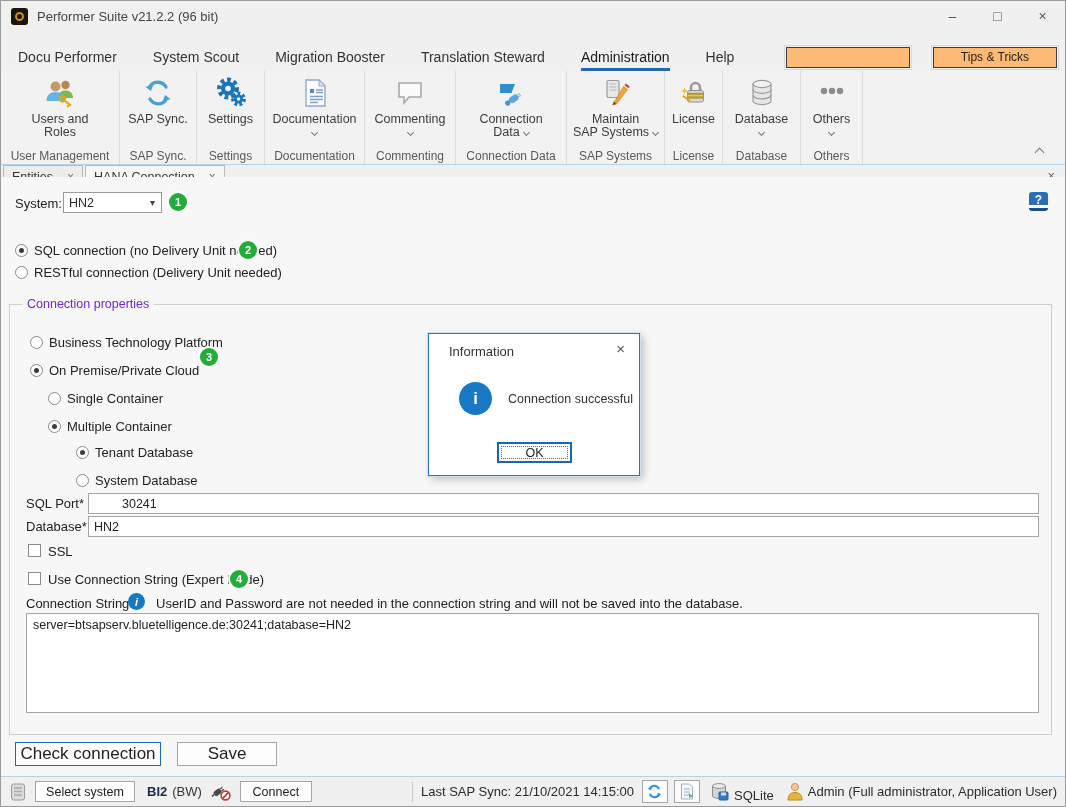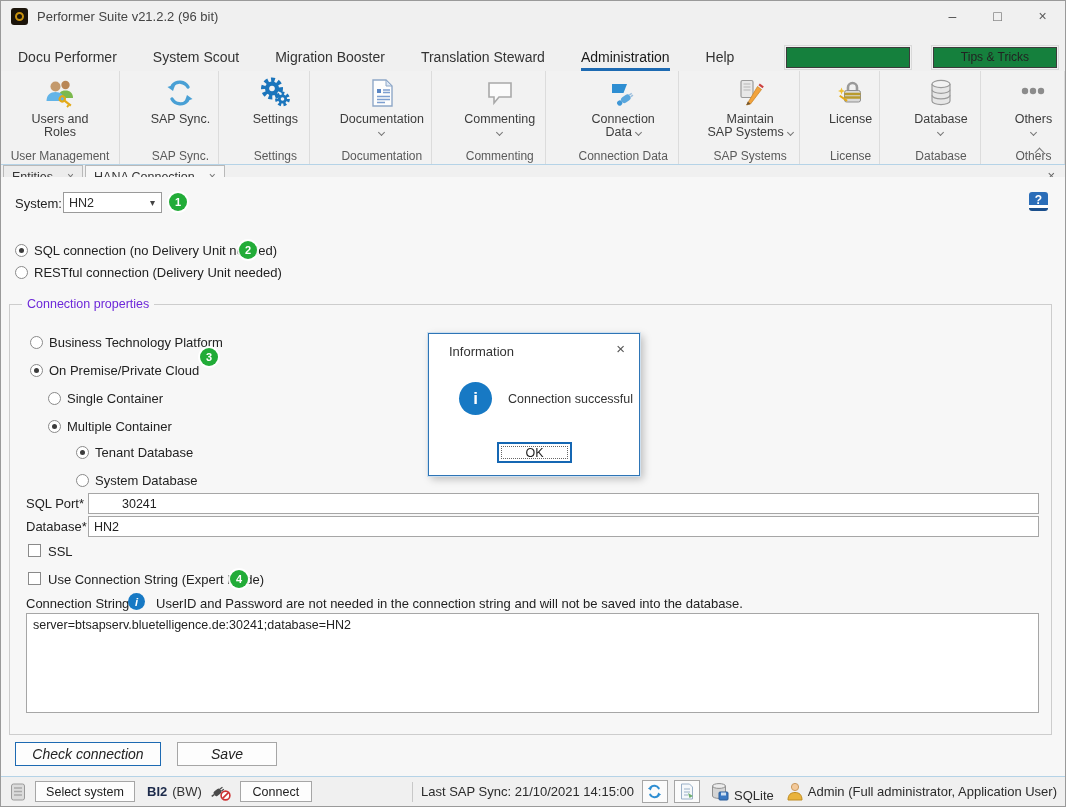--- a/index.html
+++ b/index.html
@@ -17,24 +17,24 @@
   .apptitle { font-size:13px; color:#444; }
   .wincaps { margin-left:auto; display:flex; }
   .wincap { width:45px; height:29px; display:flex; align-items:center; justify-content:center;
             font-size:14px; color:#5a5a5a; cursor:default; }
   
   .menubar { height:28px; display:flex; align-items:stretch; background:#f0f0f0; padding-left:17px;margin-top:12px; }
   .menuitem { font-size:14px; color:#333; display:flex; align-items:center; margin-right:36px;
               border-bottom:3px solid transparent; padding-top:2px; }
   .menuitem.active { color:#1a1a1a; border-bottom-color:#1d6ab2; }
   .tipsbtn { margin-left:auto; margin-right:8px; align-self:center; width:124px; height:21px;
-             background:#15803d; border:1px solid #3c3c3c; outline:1px solid #d9d9d9; outline-offset:1px;
+             background:#fdba74; border:1px solid #3c3c3c; outline:1px solid #d9d9d9; outline-offset:1px;
              font-size:12px; color:#222; display:flex; align-items:center; justify-content:center; }
   
-  .ribbon { height:94px; display:flex; background:#f2f2f2; border-bottom:1px solid #b5d3e7; position:relative;justify-content:space-between; }
+  .ribbon { height:94px; display:flex; background:#f2f2f2; border-bottom:1px solid #b5d3e7; position:relative; }
   .rgroup { border-right:1px solid #dcdcdc; display:flex; flex-direction:column; align-items:center; }
   .rbtn { flex:1; display:flex; flex-direction:column; align-items:center; padding-top:5px; width:100%; }
   .ricon { height:34px; display:flex; align-items:center; justify-content:center; }
   .ricon svg { width:32px; height:32px; }
   .rlabelwrap { text-align:center; font-size:12.5px; color:#3c3c3c; line-height:13px; margin-top:3px; }
   .rbtn-label { white-space:pre-line; }
   .chev { display:inline-block; width:5px; height:5px; border-right:1.6px solid #767676;
           border-bottom:1.6px solid #767676; transform:rotate(45deg); }
   .chev.inline { margin-left:4px; margin-bottom:1px; }
   .chev.below { display:block; margin:4px auto 0; }
@@ -66,22 +66,22 @@
            border-radius:50%; background:#3c3c3c; }
   .check { width:13px; height:13px; border:1px solid #8a8a8a; background:#fff; position:absolute; }
   .field { position:absolute; background:#fff; border:1px solid #a6a6a6; font-size:12.5px; color:#222;
            display:flex; align-items:center; padding-left:5px; }
   .groupbox { position:absolute; left:8px; right:13px; top:127px; height:431px; border:1px solid #cdcdcd; }
   .gb-legend { position:absolute; top:-8px; left:12px; background:#f7f7f7; padding:0 5px; font-size:12.5px; color:#6d28d9; }
   .infocirc { position:absolute; width:17px; height:17px; border-radius:50%; background:#1779c4; color:#fff;
               font-size:11px; font-weight:bold; font-style:italic; display:flex; align-items:center; justify-content:center; }
   .textarea { position:absolute; left:16px; right:12px; top:308px; height:100px; background:#fff;
               border:1px solid #a6a6a6; font-size:12.5px; color:#222; padding:4px 6px; }
-  .btn { position:absolute; height:24px; background:#fdfdfd; border:1px solid #a6a6a6; font-size:14px;
-         color:#222; display:flex; align-items:center; justify-content:center;font-style:italic; }
+  .btn { position:absolute; height:24px; background:#fdfdfd; border:1px solid #a6a6a6; font-size:17px;
+         color:#222; display:flex; align-items:center; justify-content:center; }
   .btn.primary { border-color:#1d6ab2; }
   
   .dialog { position:absolute; left:427px; top:156px; width:212px; height:143px; background:#fff;
             border:1px solid #2e75b6; box-shadow:0 0 0 1px #cfe0ef, 3px 3px 8px rgba(0,0,0,.25); }
   .dlg-title { position:absolute; left:20px; top:10px; font-size:13px; color:#333; }
   .dlg-close { position:absolute; right:14px; top:6px; font-size:15px; color:#555; }
   .dlg-icon { position:absolute; left:30px; top:48px; width:33px; height:33px; border-radius:50%;
               background:#1779c4; color:#fff; font-size:17px; font-weight:bold;
               display:flex; align-items:center; justify-content:center; }
   .dlg-msg { position:absolute; left:79px; top:58px; font-size:12.5px; color:#333; }

